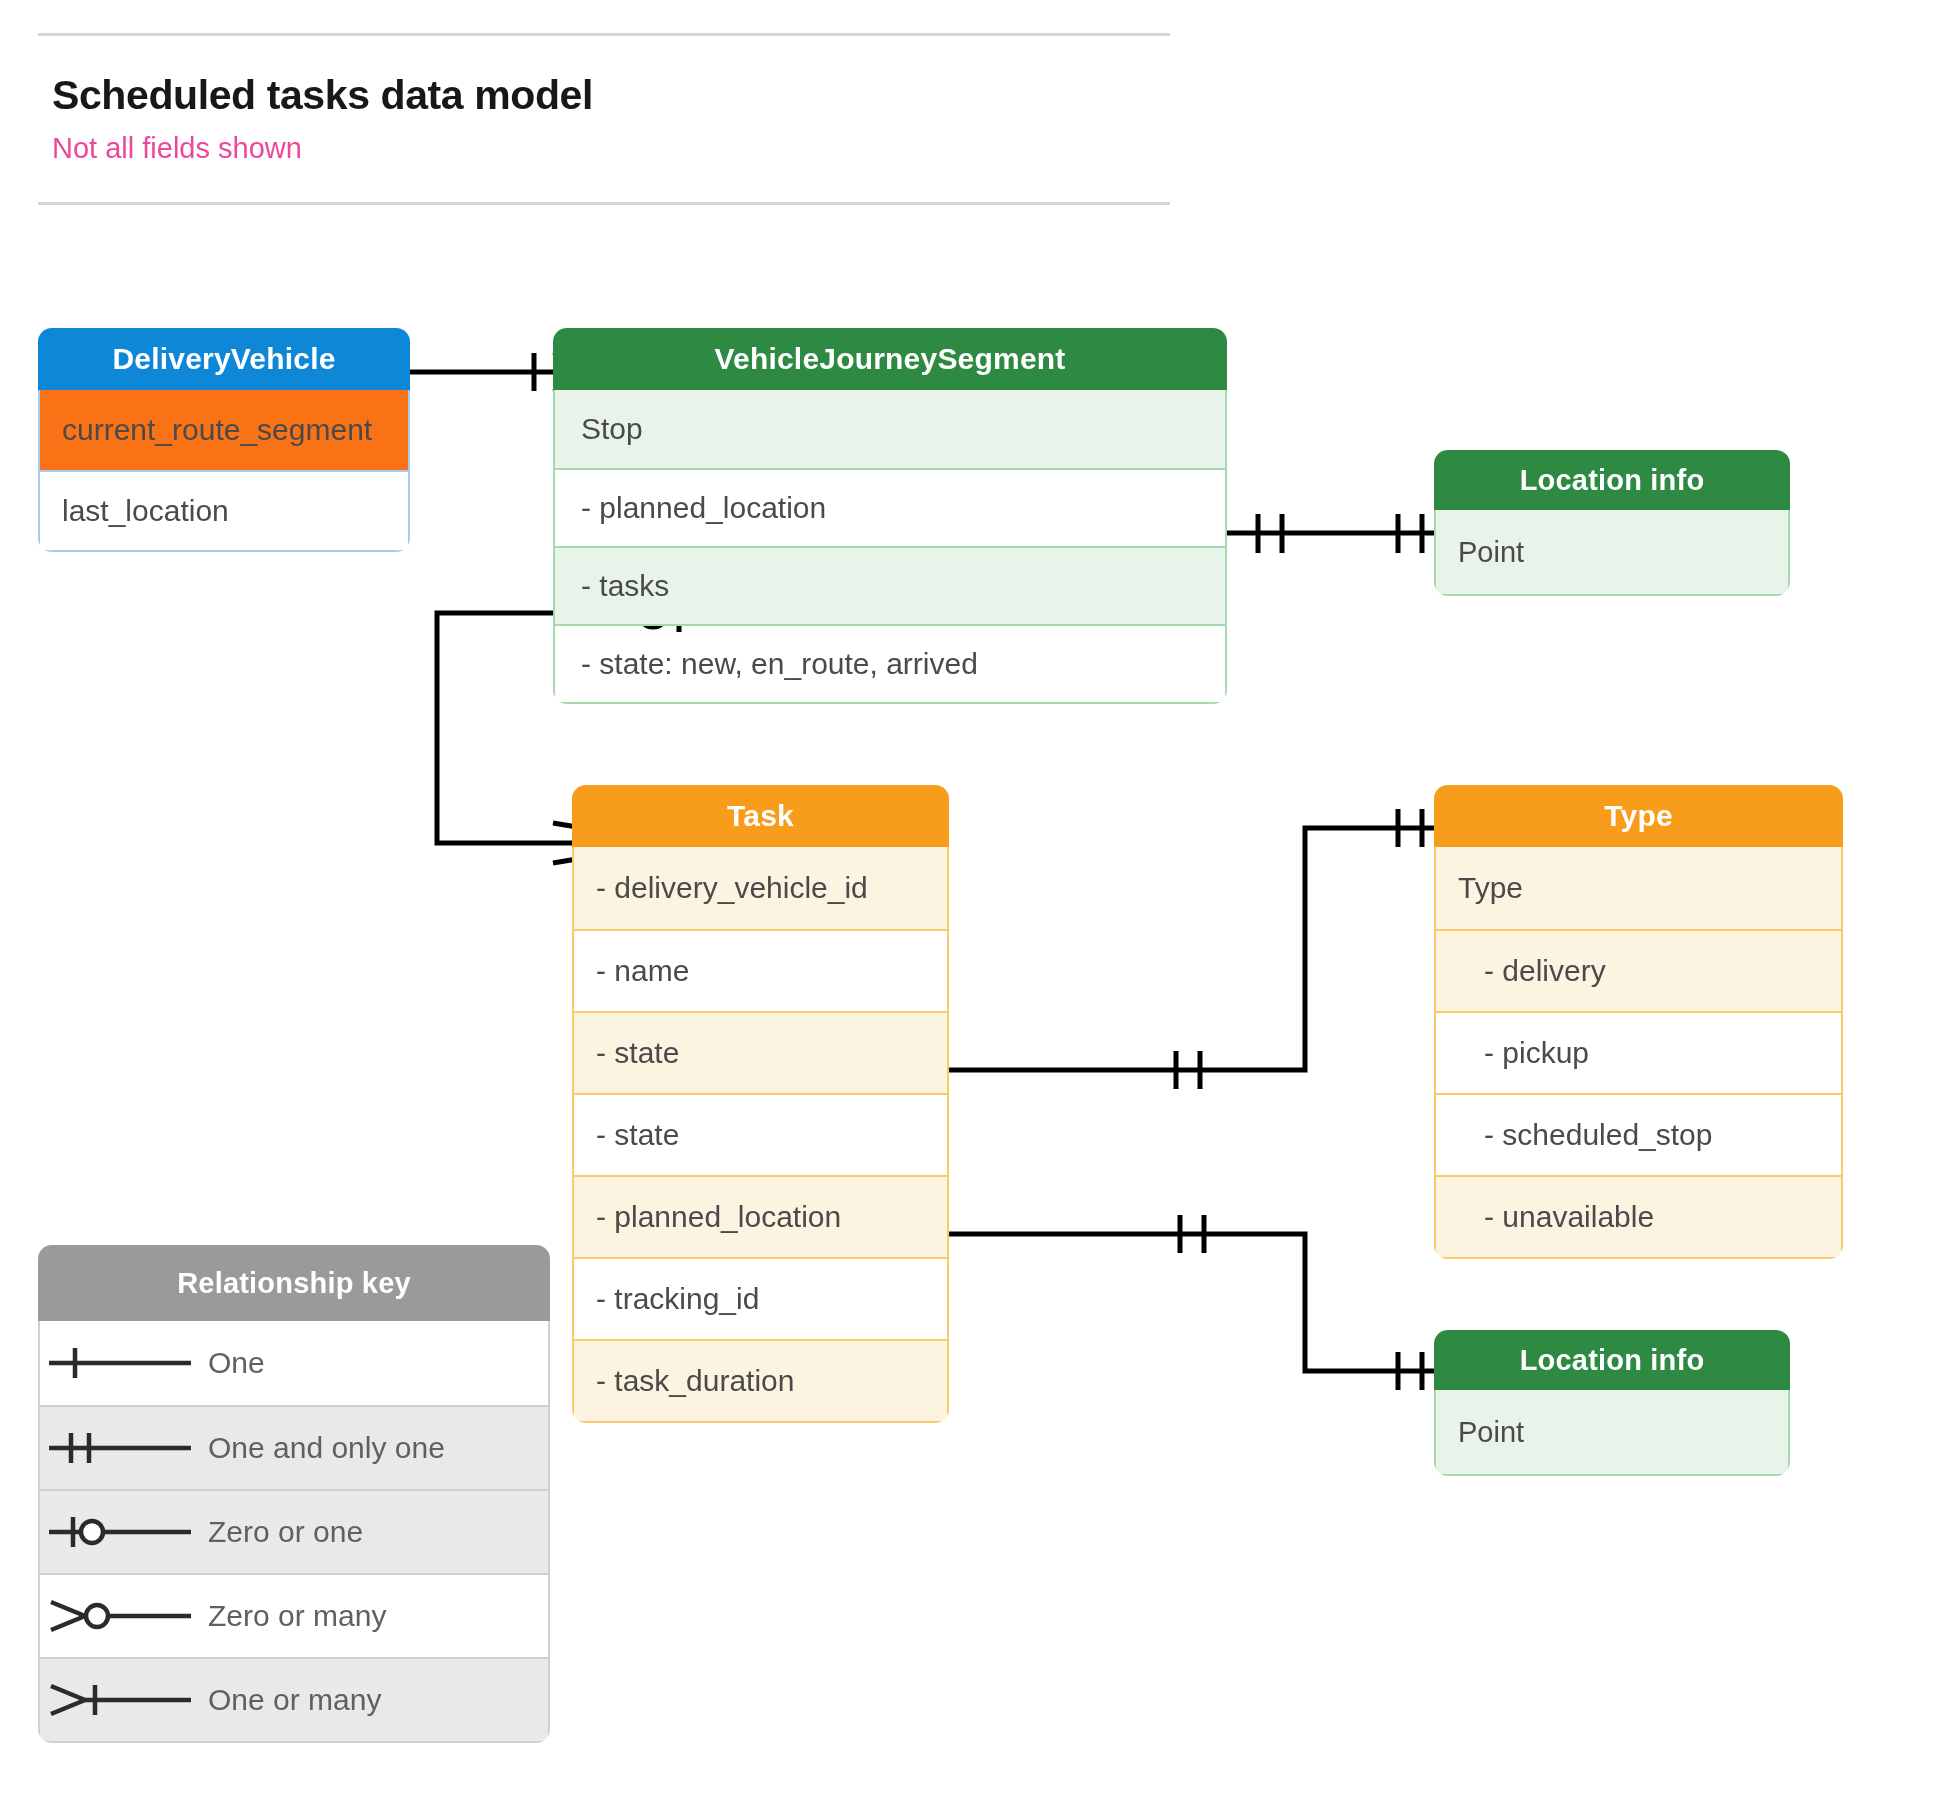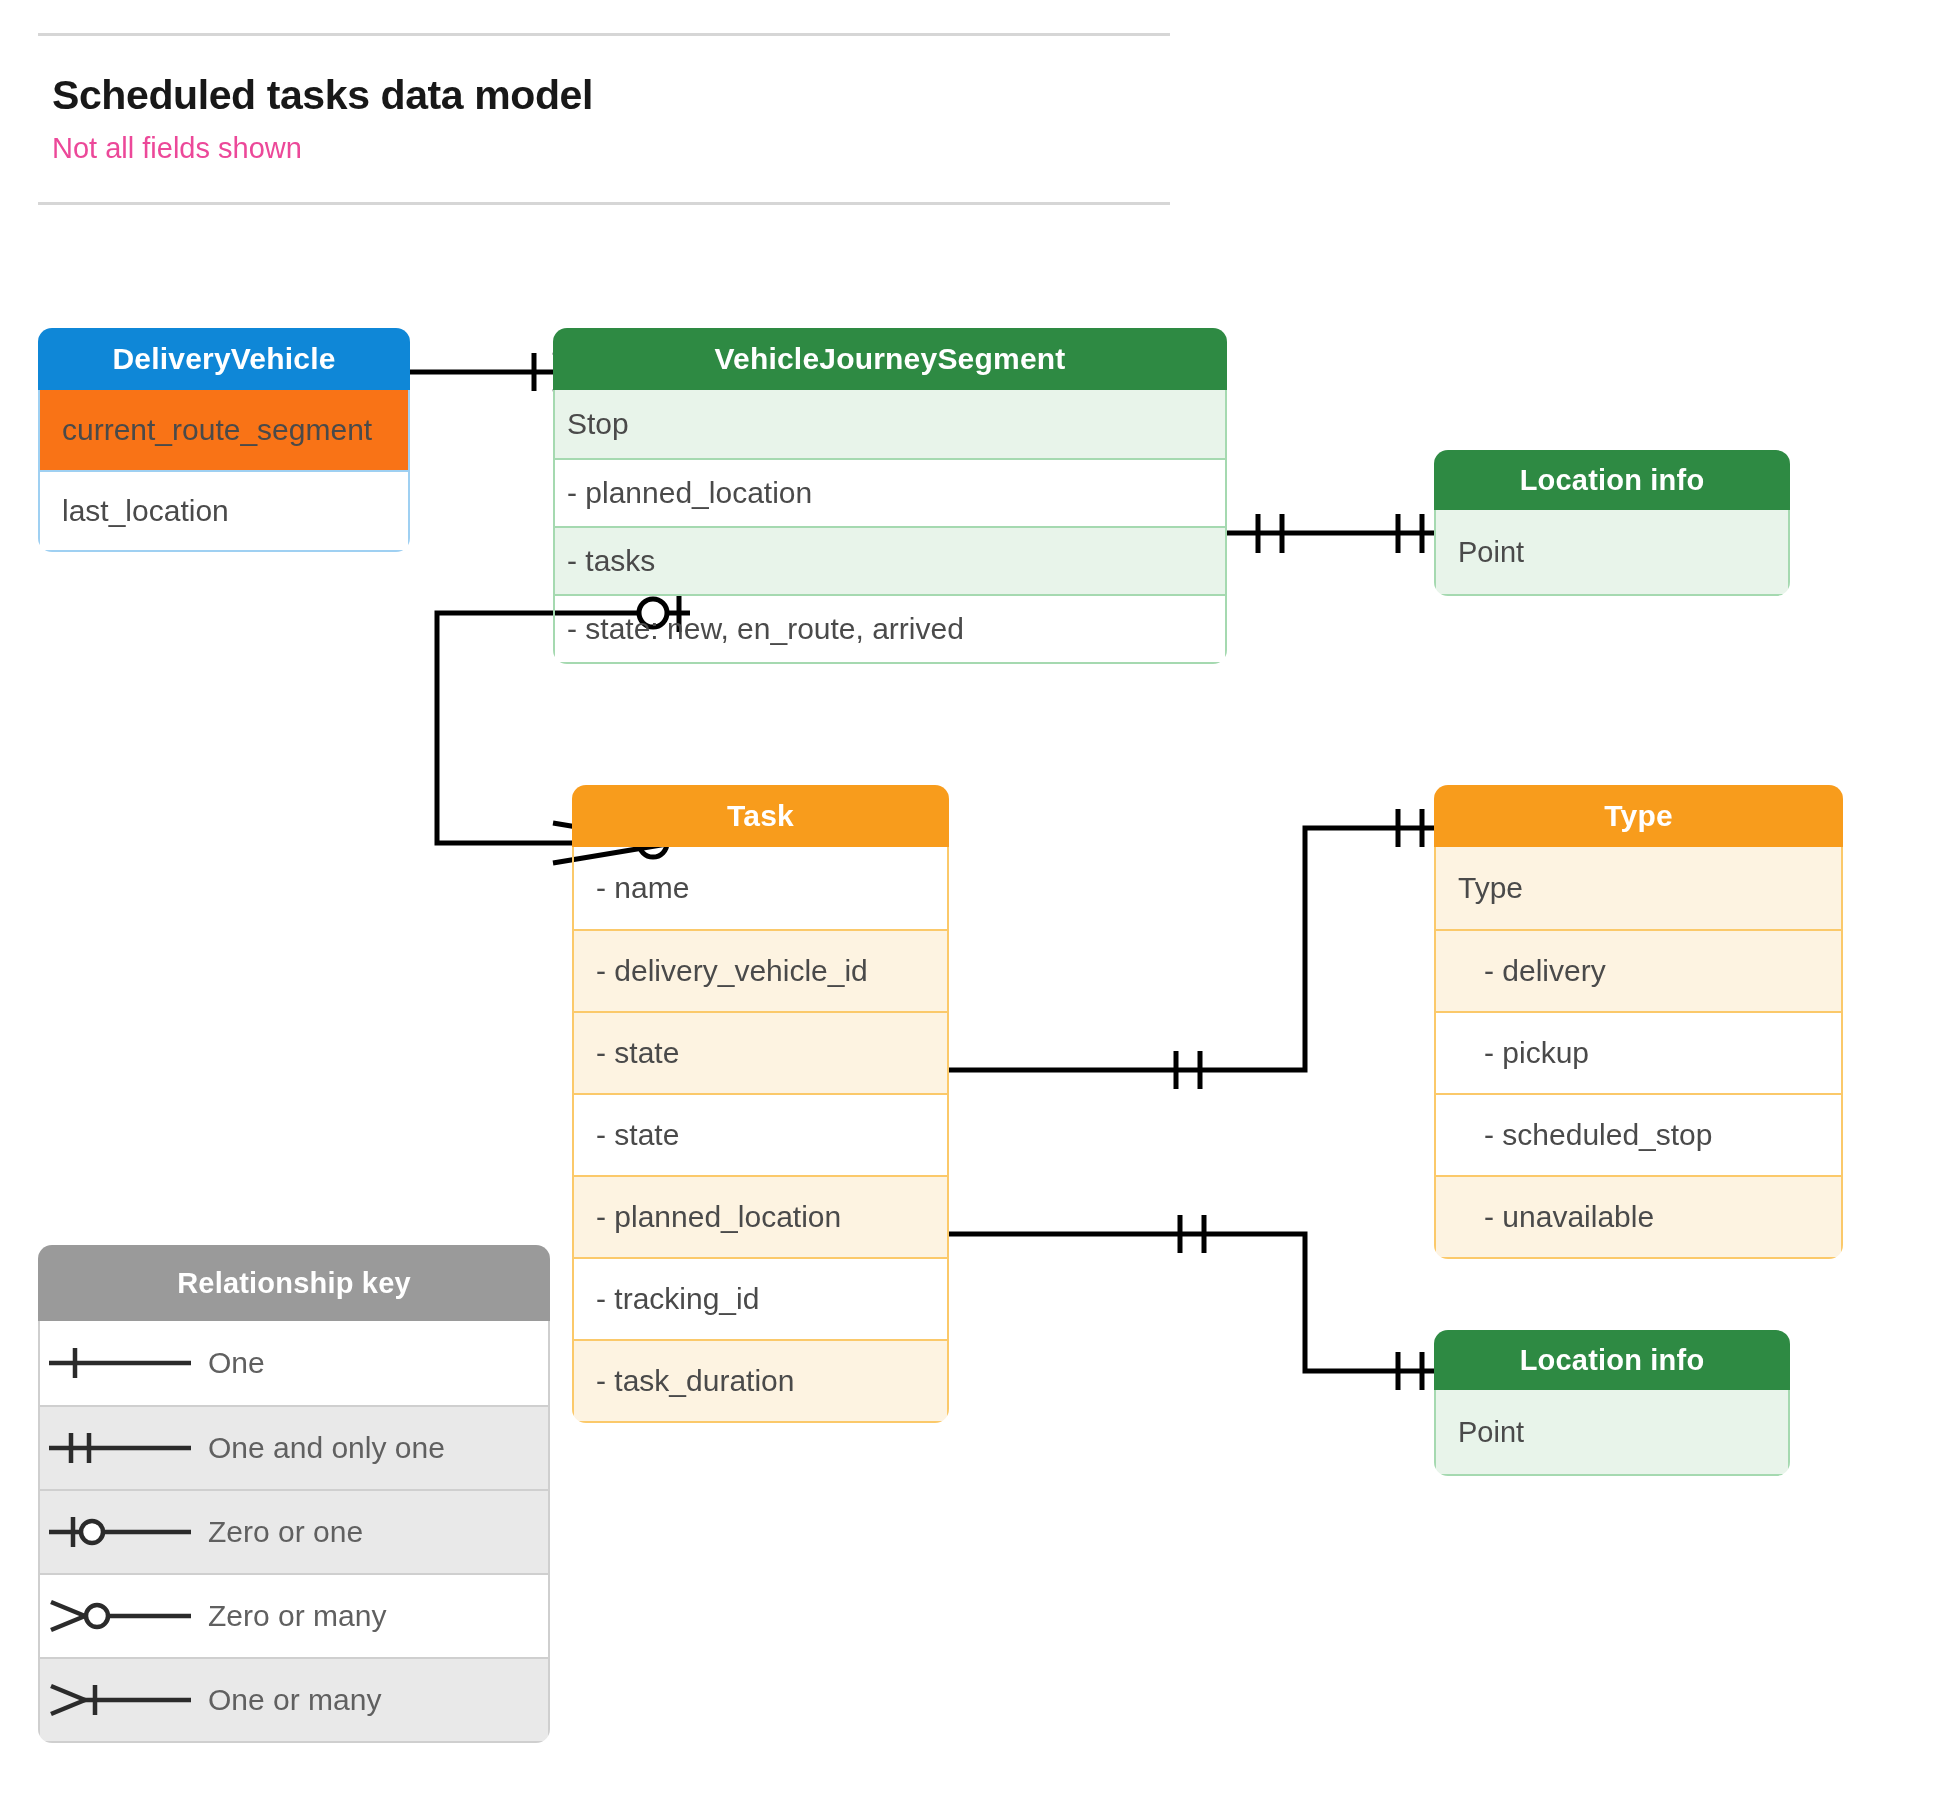--- a/index.html
+++ b/index.html
@@ -66,21 +66,21 @@
   .e-gray .ent-row:first-child { border-top: none; }
   .e-gray .alt { background: #e9e9e9; }
 
   
   #ent-deliveryvehicle { left: 38px; top: 328px; width: 372px; }
   #ent-deliveryvehicle .ent-head { height: 62px; font-size: 30px; text-align: right; }
   #ent-deliveryvehicle .ent-row  { height: 80px; font-size: 30px; padding-left: 22px; }
 
   #ent-vehiclejourneysegment { left: 553px; top: 328px; width: 674px; }
   #ent-vehiclejourneysegment .ent-head { height: 62px; font-size: 30px; }
-  #ent-vehiclejourneysegment .ent-row  { height: 68px; font-size: 30px; padding-left: 12px; }
+  #ent-vehiclejourneysegment .ent-row  { height: 78px; font-size: 30px; padding-left: 26px; }
 
   #ent-locationinfo-top { left: 1434px; top: 450px; width: 356px; }
   #ent-locationinfo-top .ent-head { height: 60px; font-size: 29px; }
   #ent-locationinfo-top .ent-row  { height: 84px; font-size: 29px; padding-left: 22px; }
 
   #ent-task { left: 572px; top: 785px; width: 377px; }
   #ent-task .ent-head { height: 62px; font-size: 30px; }
   #ent-task .ent-row  { height: 82px; font-size: 30px; padding-left: 22px; }
 
   #ent-type { left: 1434px; top: 785px; width: 409px; }
@@ -174,22 +174,22 @@
   <div class="entity e-green" id="ent-locationinfo-top">
     <div class="ent-head">Location info</div>
     <div class="ent-body">
       <div class="ent-row alt">Point</div>
     </div>
   </div>
 
   <div class="entity e-orange" id="ent-task">
     <div class="ent-head">Task</div>
     <div class="ent-body">
+      <div class="ent-row alt">- delivery_vehicle_id</div>
       <div class="ent-row">- name</div>
-      <div class="ent-row alt">- delivery_vehicle_id</div>
       <div class="ent-row alt">- state</div>
       <div class="ent-row">- state</div>
       <div class="ent-row alt">- planned_location</div>
       <div class="ent-row">- tracking_id</div>
       <div class="ent-row alt">- task_duration</div>
     </div>
   </div>
 
   <div class="entity e-orange" id="ent-type">
     <div class="ent-head">Type</div>

